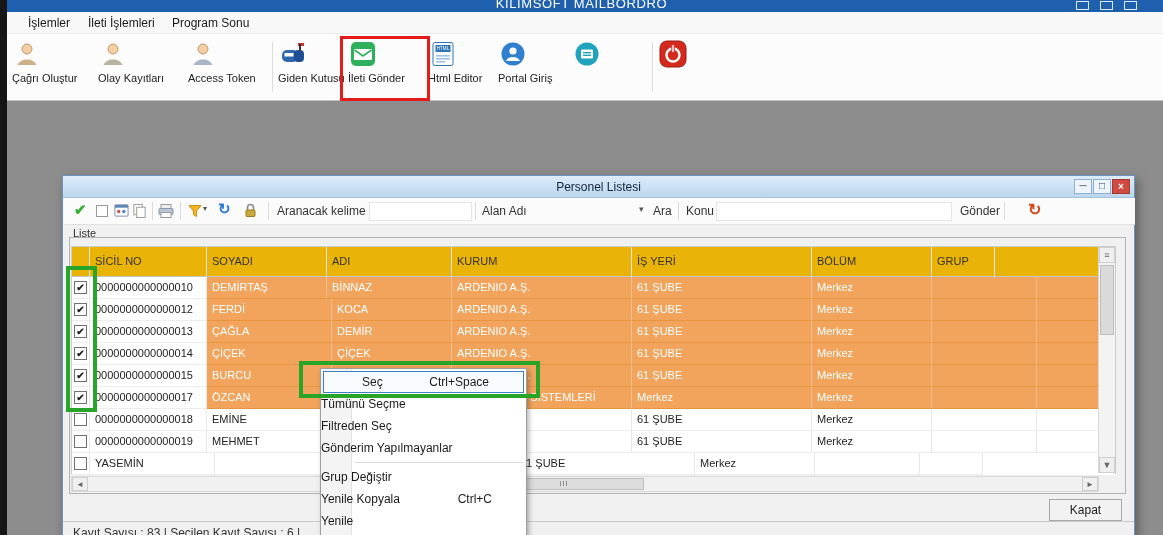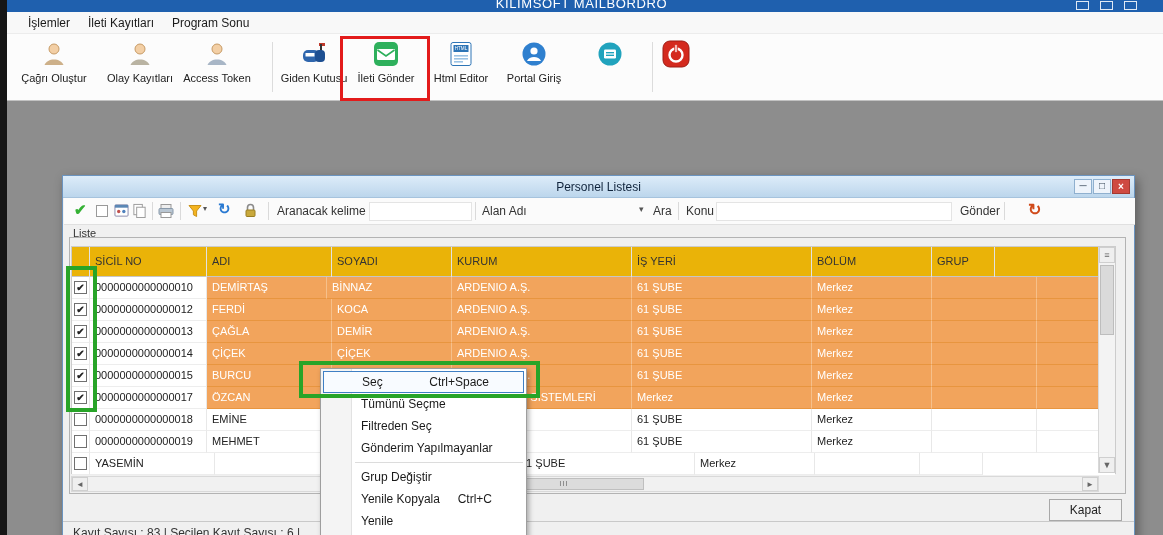--- a/index.html
+++ b/index.html
@@ -7,21 +7,21 @@
   body{width:1163px;height:535px;position:relative;overflow:hidden;background:#8d8d8d;
        font-family:"Liberation Sans",sans-serif;font-size:12px;color:#222}
 
   
   #titlebar{position:absolute;left:0;top:0;width:1163px;height:12px;background:#1f60ae;overflow:hidden;z-index:5}
   #titlebar .t{position:absolute;left:0;right:0;top:-4px;text-align:center;color:#fff;font-size:13px;letter-spacing:.6px;white-space:nowrap}
   .winbox{position:absolute;top:1px;width:13px;height:9px;border:1px solid #dfe9f5;background:transparent}
   #menubar{position:absolute;left:0;top:12px;width:1163px;height:22px;background:#f8f8f8;border-bottom:1px solid #ececec;z-index:4}
   .mitem{position:absolute;top:0;height:22px;line-height:22px;padding:0 6px;font-size:12px;color:#1a1a1a;white-space:nowrap}
   #toolbar{position:absolute;left:0;top:34px;width:1163px;height:67px;background:#fcfcfc;border-bottom:1px solid #c2c2c2;z-index:4}
-  .tbtn{position:absolute;top:5px;height:58px;display:flex;flex-direction:column;align-items:center;gap:3px;cursor:default}
+  .tbtn{position:absolute;top:5px;height:58px;display:flex;flex-direction:column;gap:3px;cursor:default}
   .tbtn .ic{width:30px;height:30px;display:flex;align-items:center;justify-content:center}
   .tbtn .lbl{font-size:11px;color:#222;white-space:nowrap}
   .tsep{position:absolute;top:8px;width:1px;height:50px;background:#dcdcdc}
   #leftstrip{position:absolute;left:0;top:0;width:7px;height:535px;background:#161616;z-index:20}
   #desktop{position:absolute;left:0;top:101px;width:1163px;height:434px;background:#8d8d8d;z-index:0}
 
   
   #pwin{position:absolute;left:62px;top:175px;width:1073px;height:380px;background:#f0f0f0;border:1px solid #6b94c0;
         box-shadow:3px 4px 10px rgba(0,0,0,.35);z-index:10}
   #ptitle{position:absolute;left:0;top:0;width:100%;height:22px;background:linear-gradient(#ddecf9,#bcd6ec);
@@ -63,21 +63,21 @@
           text-align:center;line-height:10px;font-size:8px;color:#777;letter-spacing:1px}
   #kapat{position:absolute;left:986px;top:323px;width:73px;height:22px;background:#f2f2f2;border:1px solid #a8a8a8;
          text-align:center;line-height:20px;font-size:12px;color:#222}
   #statusbar{position:absolute;left:0;top:345px;width:1071px;height:35px;border-top:1px solid #c9c9c9;background:#f0f0f0}
   #statusbar .st{position:absolute;left:10px;top:4px;font-size:12px;color:#333;white-space:nowrap}
 
   
   #cmenu{position:absolute;left:320px;top:368px;width:207px;height:192px;background:#fff;border:1px solid #9e9e9e;
          box-shadow:2px 2px 5px rgba(0,0,0,.3);z-index:40;padding:2px 0}
   #cmenu::before{content:"";position:absolute;left:0;top:0;bottom:0;width:30px;background:#f4f4f4;border-right:1px solid #e2e2e2}
-  .cm-item{position:relative;z-index:1;height:22px;line-height:22px;padding-left:40px;font-size:12px;color:#1a1a1a;white-space:nowrap}
+  .cm-item{position:relative;z-index:1;height:22px;line-height:22px;font-size:12px;color:#1a1a1a;white-space:nowrap}
   .cm-item .cm-sc{position:absolute;right:34px;top:0}
   .cm-item.sel{border:1px solid #3f7fc4;background:#f8fbff;margin:0 2px;padding-left:38px;line-height:20px}
   .cm-sep{position:relative;z-index:1;height:1px;background:#dcdcdc;margin:3px 3px 3px 34px}
 
   
   .ann{position:absolute;z-index:60;pointer-events:none}
   #ann-red{left:340px;top:36px;width:90px;height:65px;border:3px solid #e31b1b}
   #ann-green1{left:66px;top:266px;width:31px;height:146px;border:4px solid #28a428}
   #ann-green2{left:299px;top:361px;width:241px;height:37px;border:4px solid #28a428}
 </style>
@@ -88,21 +88,21 @@
 
 <div id="titlebar">
   <div class="t">KILIMSOFT MAILBORDRO</div>
   <div class="winbox" style="right:74px"></div>
   <div class="winbox" style="right:50px"></div>
   <div class="winbox" style="right:26px"></div>
 </div>
 
 <div id="menubar">
   <span class="mitem" style="left:22px">İşlemler</span>
-  <span class="mitem" style="left:82px">İleti Kayıtları</span>
+  <span class="mitem" style="left:82px">İleti İşlemleri</span>
   <span class="mitem" style="left:166px">Program Sonu</span>
 </div>
 
 <div id="toolbar">
   <div class="tbtn" style="left:12px;width:84px">
     <span class="ic">
       <svg width="26" height="26" viewBox="0 0 26 26">
           <circle cx="13" cy="8" r="5" fill="#f3cfa5" stroke="#c79b66"></circle>
           <path d="M3.5 24 C6 16.5 20 16.5 22.5 24 Z" fill="#cdb089"></path>
         </svg>
@@ -111,21 +111,21 @@
   </div>
   <div class="tbtn" style="left:98px;width:84px">
     <span class="ic">
       <svg width="26" height="26" viewBox="0 0 26 26">
           <circle cx="13" cy="8" r="5" fill="#f3cfa5" stroke="#c79b66"></circle>
           <path d="M3.5 24 C6 16.5 20 16.5 22.5 24 Z" fill="#b9b3a2"></path>
         </svg>
     </span>
     <span class="lbl">Olay Kayıtları</span>
   </div>
-  <div class="tbtn" style="left:176px;width:82px">
+  <div class="tbtn" style="left:188px;width:82px">
     <span class="ic">
       <svg width="26" height="26" viewBox="0 0 26 26">
           <circle cx="13" cy="8" r="5" fill="#f3cfa5" stroke="#c79b66"></circle>
           <path d="M3.5 24 C6 16.5 20 16.5 22.5 24 Z" fill="#a8b6c6"></path>
         </svg>
     </span>
     <span class="lbl">Access Token</span>
   </div>
   <div class="tsep" style="left:272px"></div>
   <div class="tbtn" style="left:278px;width:72px">
@@ -258,22 +258,22 @@
     <span class="pticon glyph" style="left:964px;top:2px;color:#d04a1a;font-size:16px">↻</span>
   </div>
 
   <div id="liste-label">Liste</div>
   <div id="groupbox"></div>
 
   <div id="grid">
     <div class="ghead">
       <div class="c cb"></div>
       <div class="c sicil">SİCİL NO</div>
+      <div class="c soyadi">SOYADI</div>
       <div class="c adi">ADI</div>
-      <div class="c soyadi">SOYADI</div>
       <div class="c kurum">KURUM</div>
       <div class="c isyeri">İŞ YERİ</div>
       <div class="c bolum">BÖLÜM</div>
       <div class="c grup">GRUP</div>
     </div>
     <div>
         <div class="grow sel">
           <div class="c cb"><span class="ckb">✔</span></div>
           <div class="c sicil">0000000000000010</div>
           <div class="c soyadi">DEMİRTAŞ</div>

